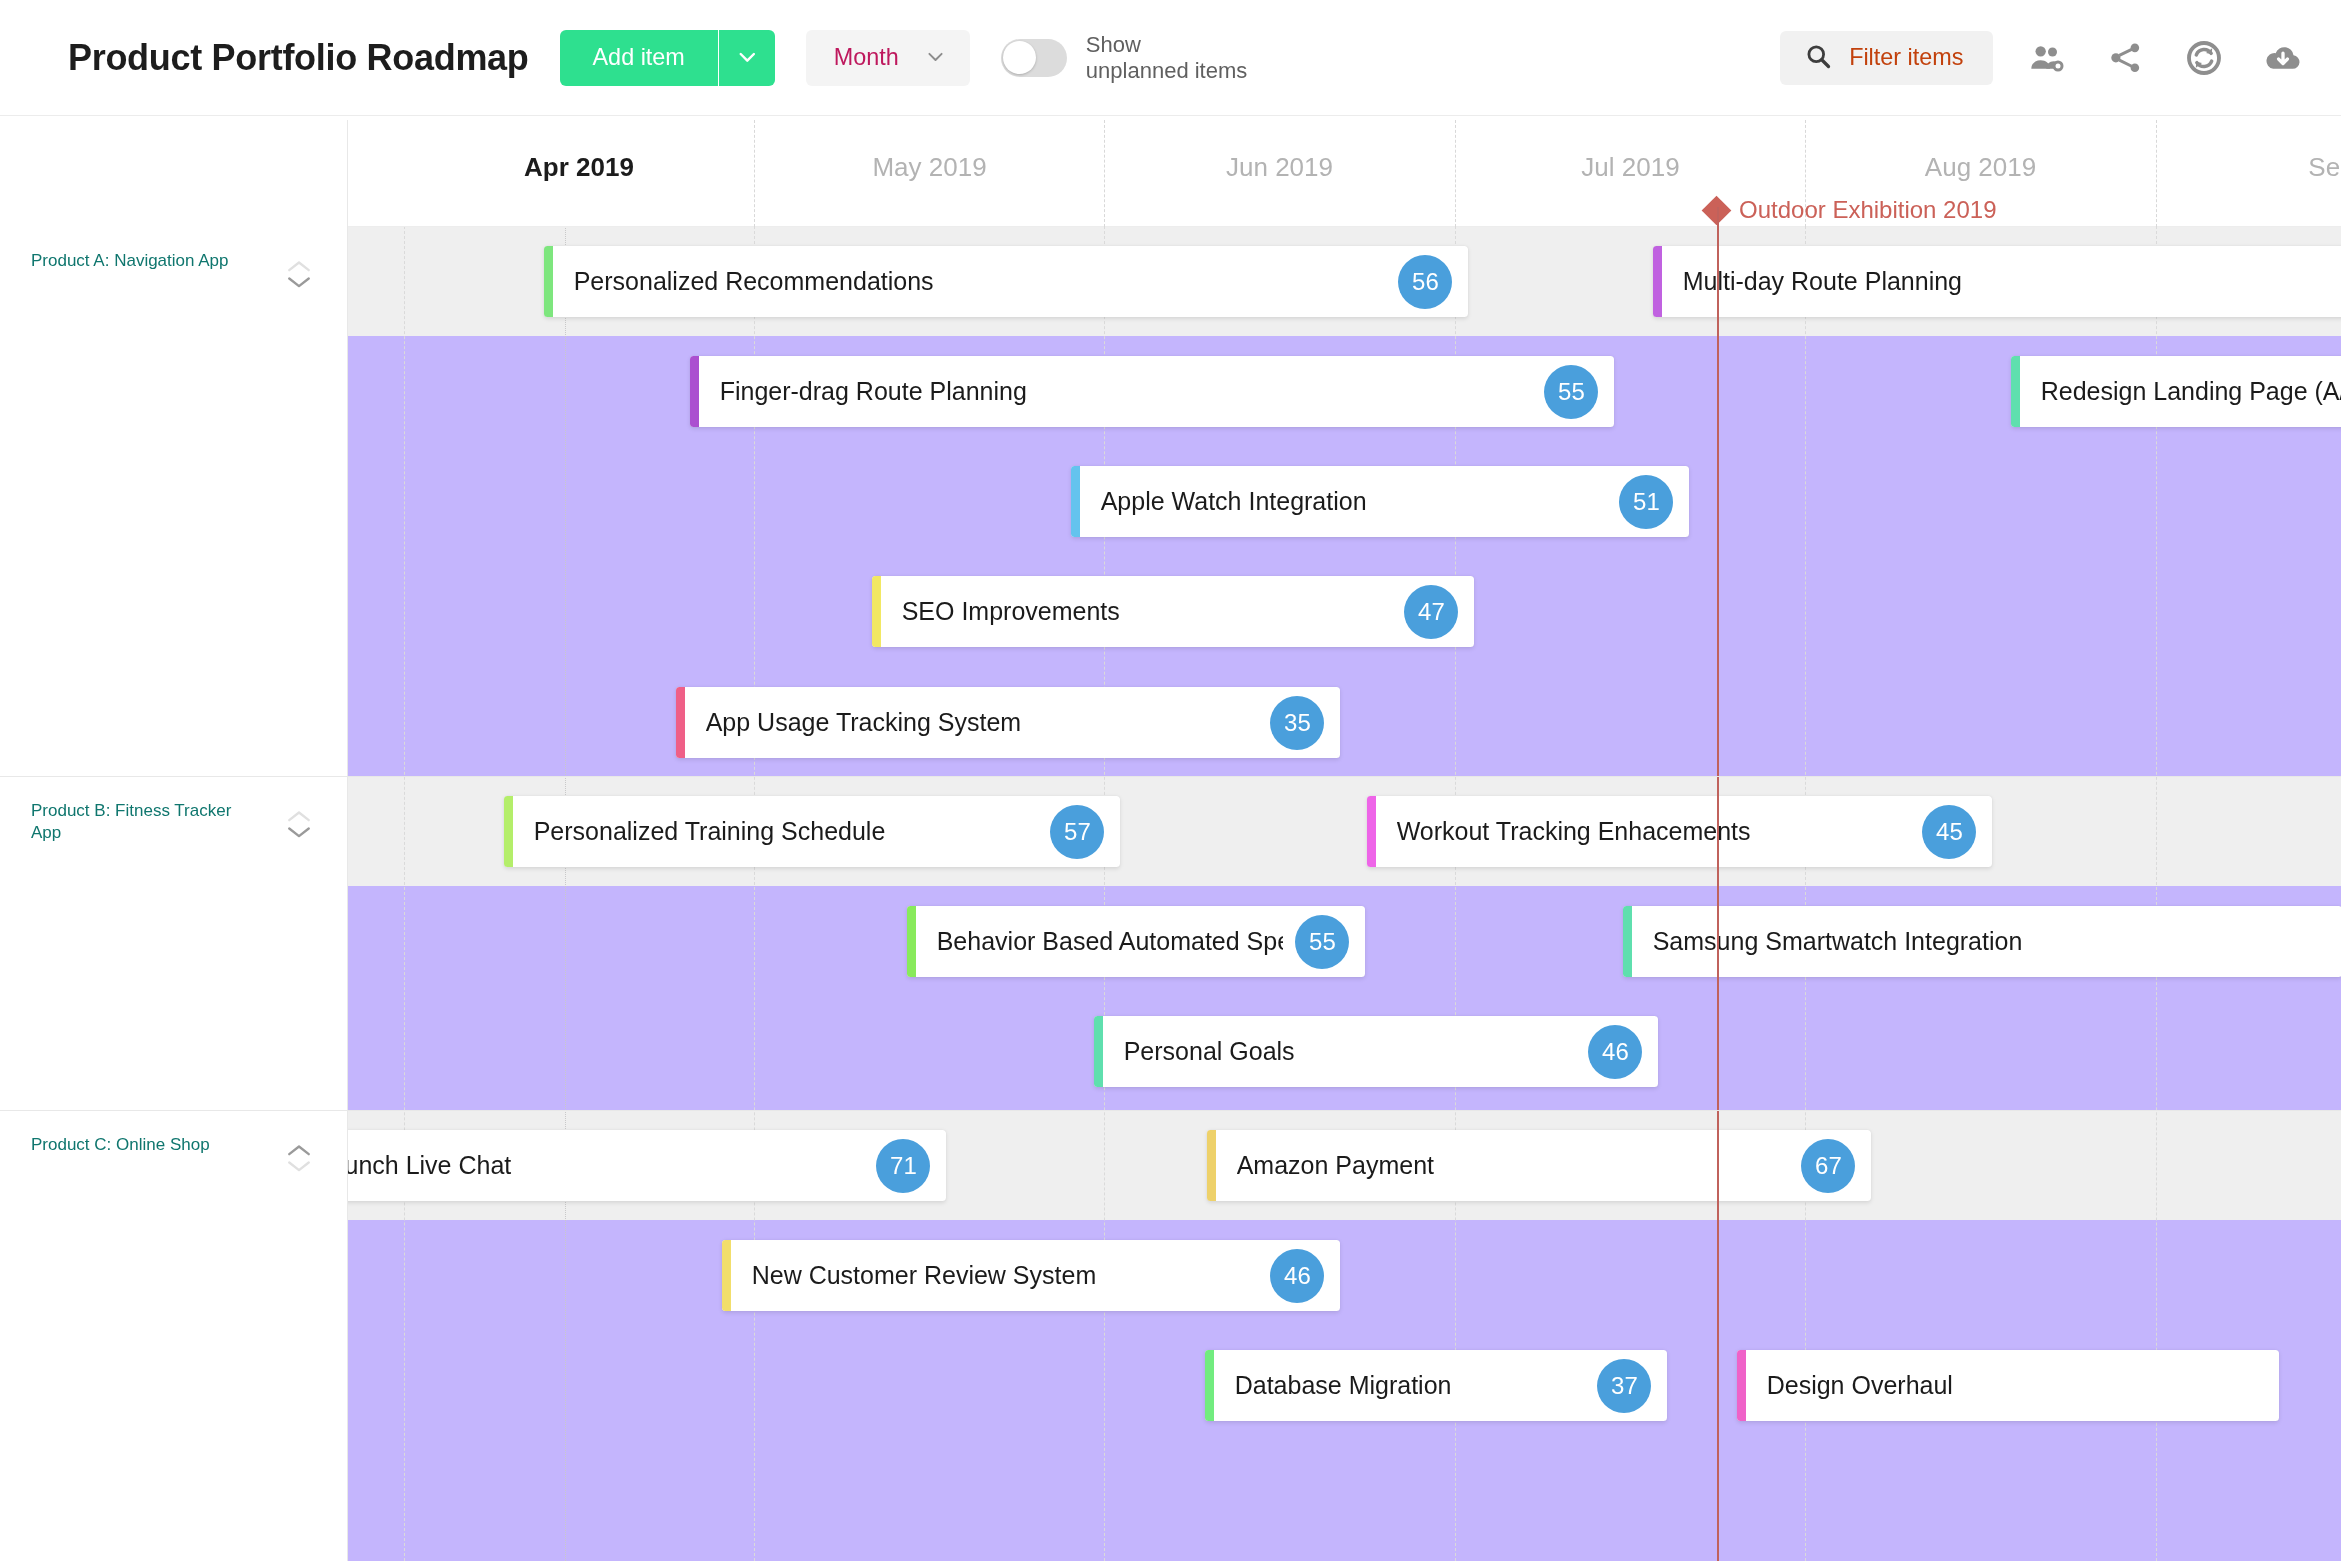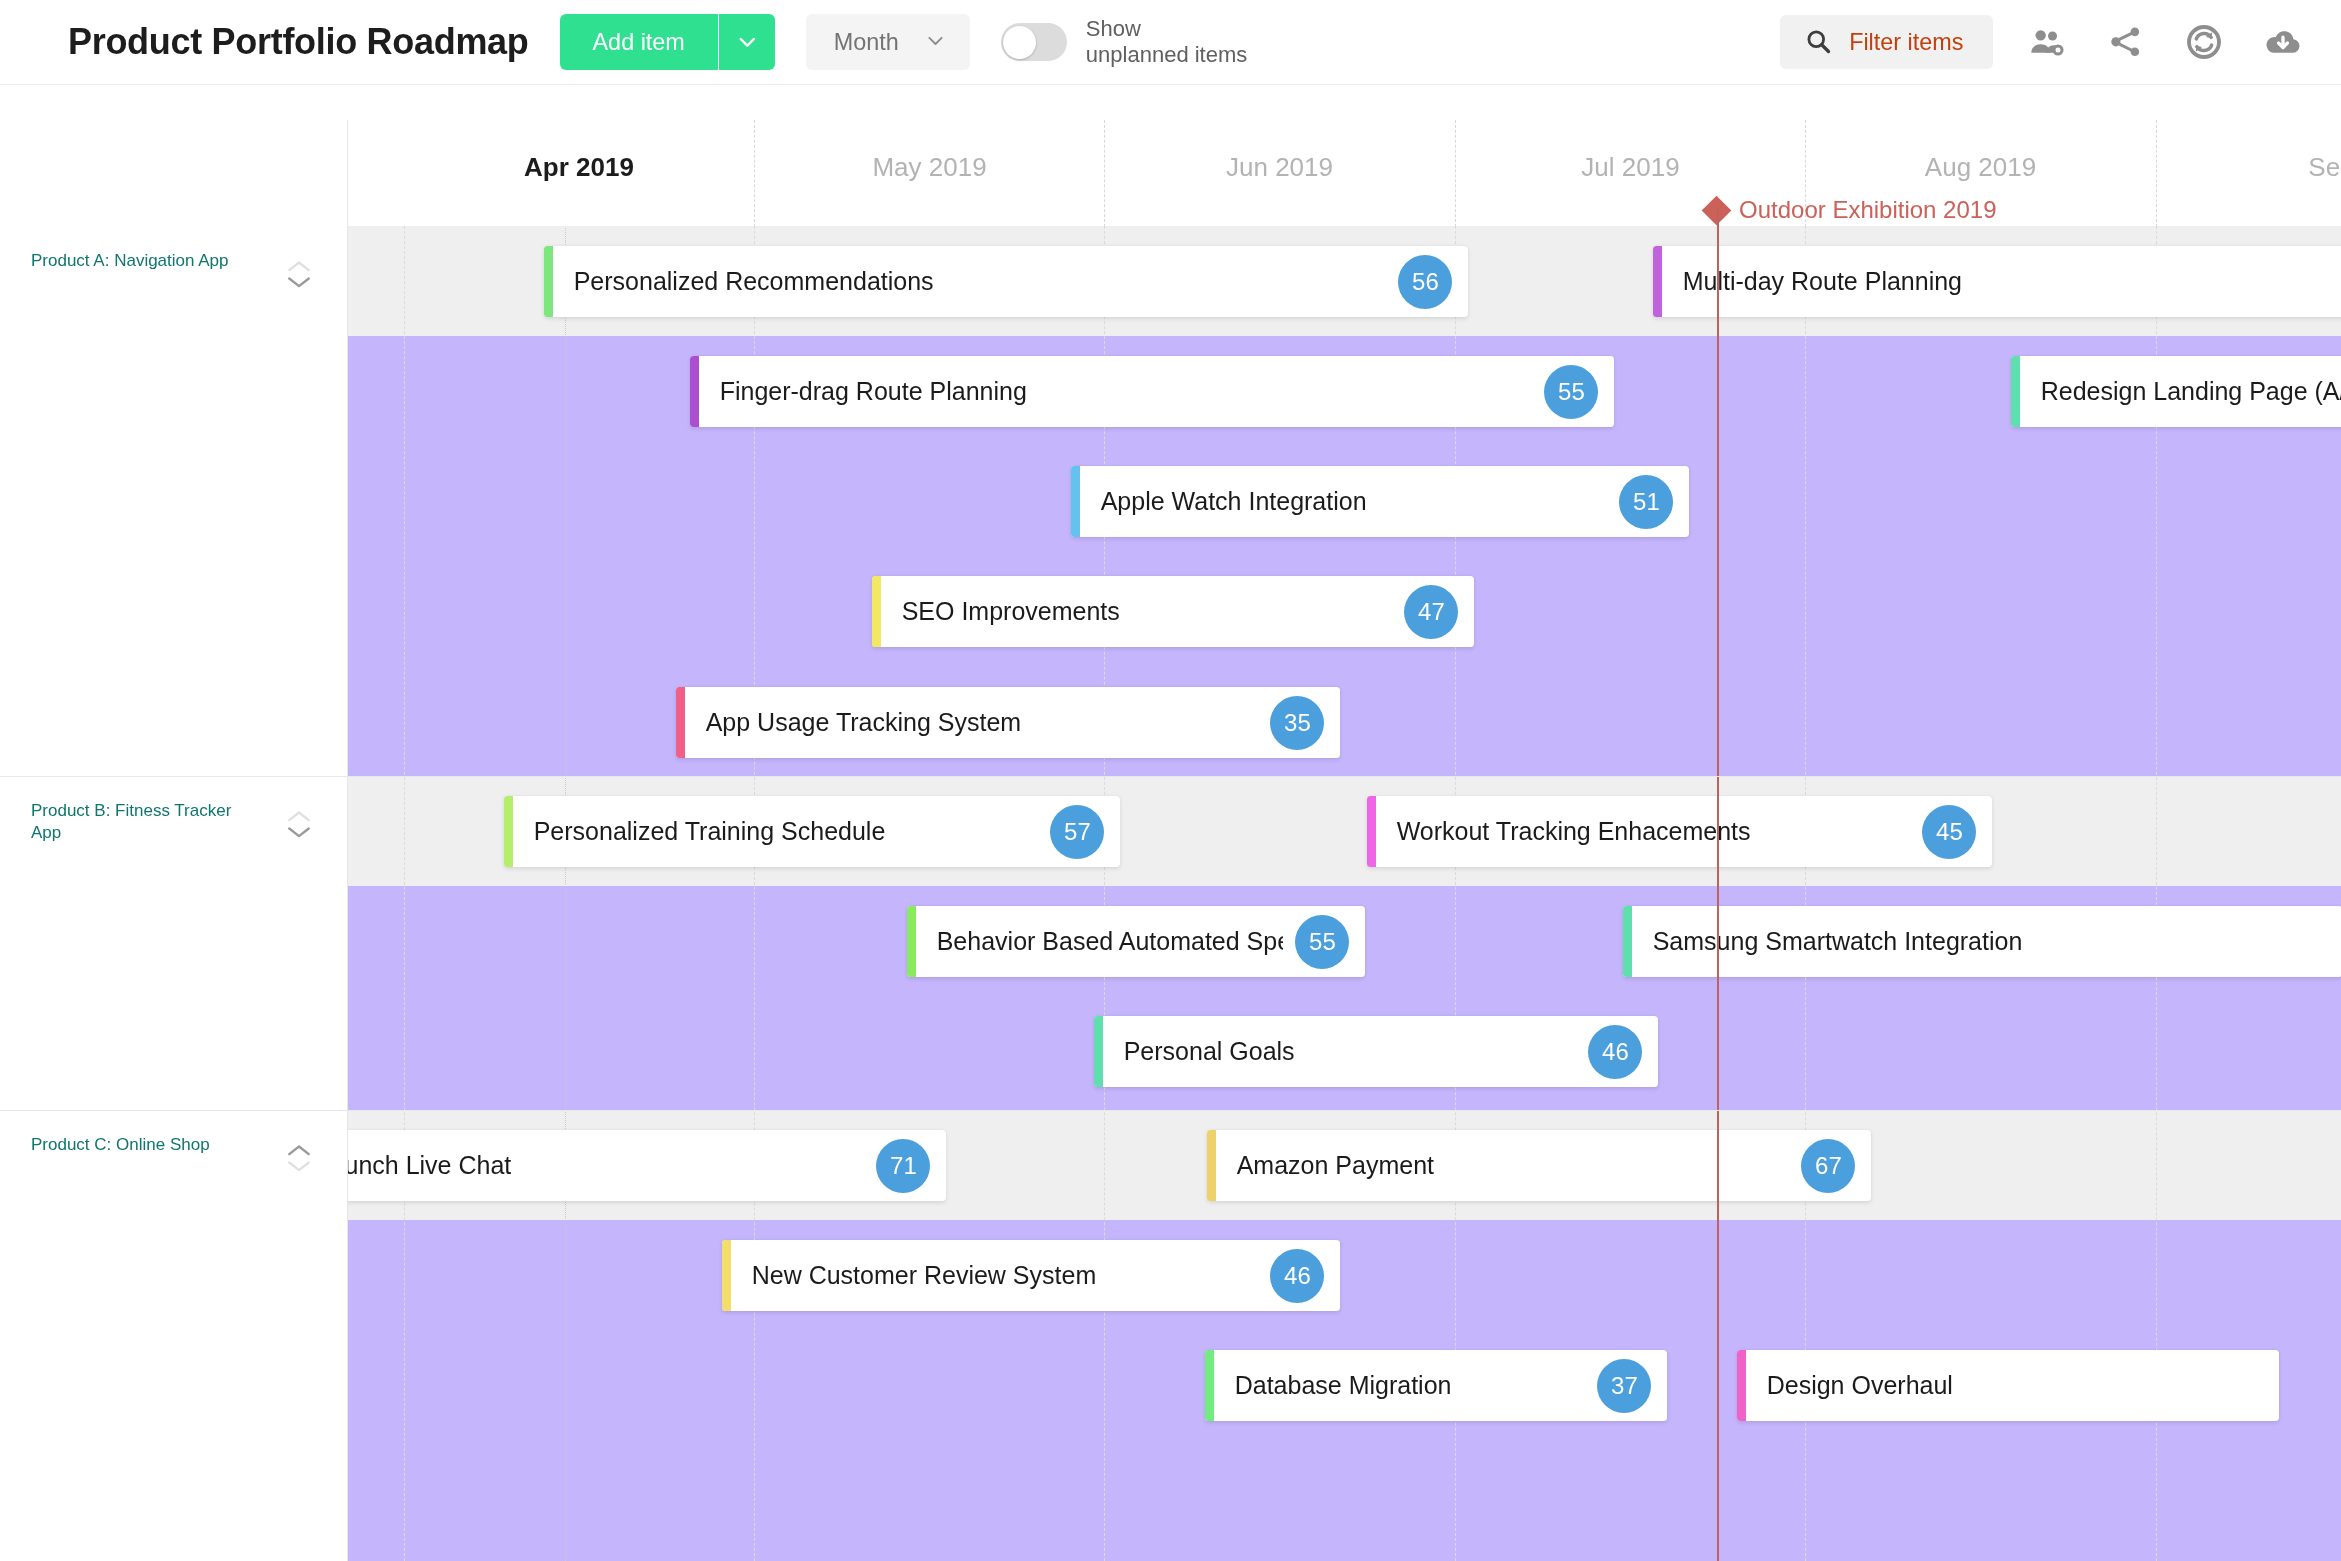--- a/index.html
+++ b/index.html
@@ -5,21 +5,21 @@
   * { box-sizing: border-box; margin: 0; padding: 0; }
   html, body {
     width: 2342px; height: 1561px;
     background: #ffffff;
     font-family: "Liberation Sans", sans-serif;
     overflow: hidden;
   }
 
   
   #topbar {
-    position: absolute; left: 0; top: 0; width: 2342px; height: 85px;
+    position: absolute; left: 0; top: 0; width: 2342px; height: 116px;
     background: #ffffff;
     border-bottom: 0.9px solid #ececec;
     display: flex; align-items: center;
     padding: 0 35px 0 68px;
     z-index: 40;
   }
   #app-title {
     font-size: 36px; font-weight: 700; color: #1d1d1d;
     letter-spacing: -0.3px; white-space: nowrap;
   }
@@ -39,21 +39,21 @@
     display: flex; align-items: center; justify-content: center;
     border-left: 1.7px solid #ffffff; cursor: pointer;
   }
 
   
   #zoom-select {
     height: 56px; background: #f4f4f4; border-radius: 6px;
     display: flex; align-items: center; gap: 26px;
     padding: 0 24px 0 28px; cursor: pointer; white-space: nowrap;
   }
-  #zoom-select-label { font-size: 23.4px; color: #737373; }
+  #zoom-select-label { font-size: 23.4px; color: #be185d; }
 
   
   #toggle-wrap { display: flex; align-items: center; gap: 19px; }
   #unplanned-toggle {
     width: 66px; height: 38px; border-radius: 19px;
     background: #dcdcdc; position: relative; cursor: pointer; flex: 0 0 auto;
   }
   #unplanned-toggle::after {
     content: ""; position: absolute; left: 2.6px; top: 2.6px;
     width: 33px; height: 33px; border-radius: 50%;

